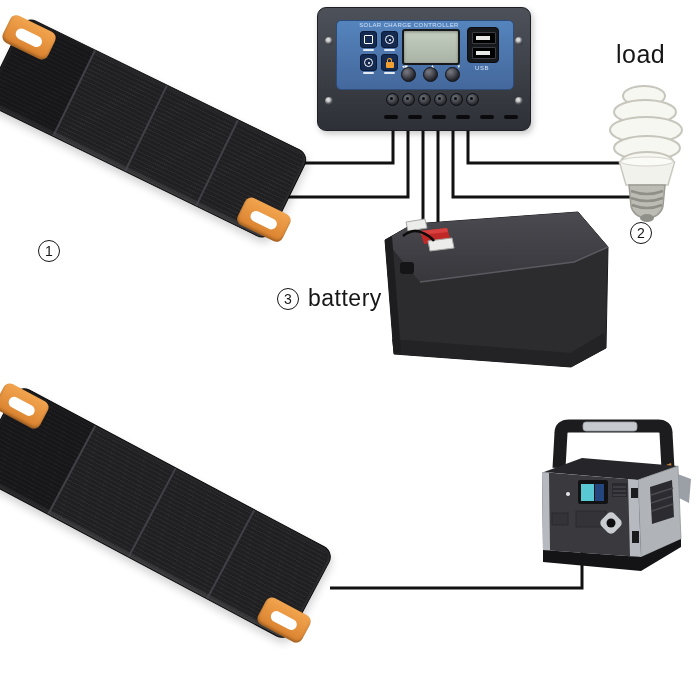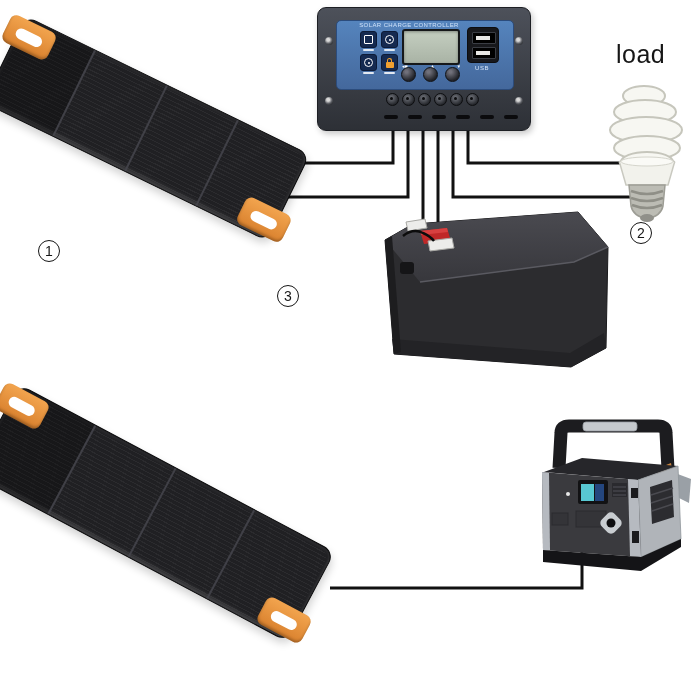--- a/index.html
+++ b/index.html
@@ -251,15 +251,16 @@
 
   <div class="lbl lbl-load" style="left:616px;top:40px;">
     <span class="txt">load</span>
   </div>
   <div class="lbl" style="left:630px;top:222px;">
     <span class="num-circle">2</span>
   </div>
 
   <div class="lbl" style="left:277px;top:285px;">
     <span class="num-circle">3</span>
+    <span class="txt">battery</span>
   </div>
 
 </div>
 
 </body></html>

